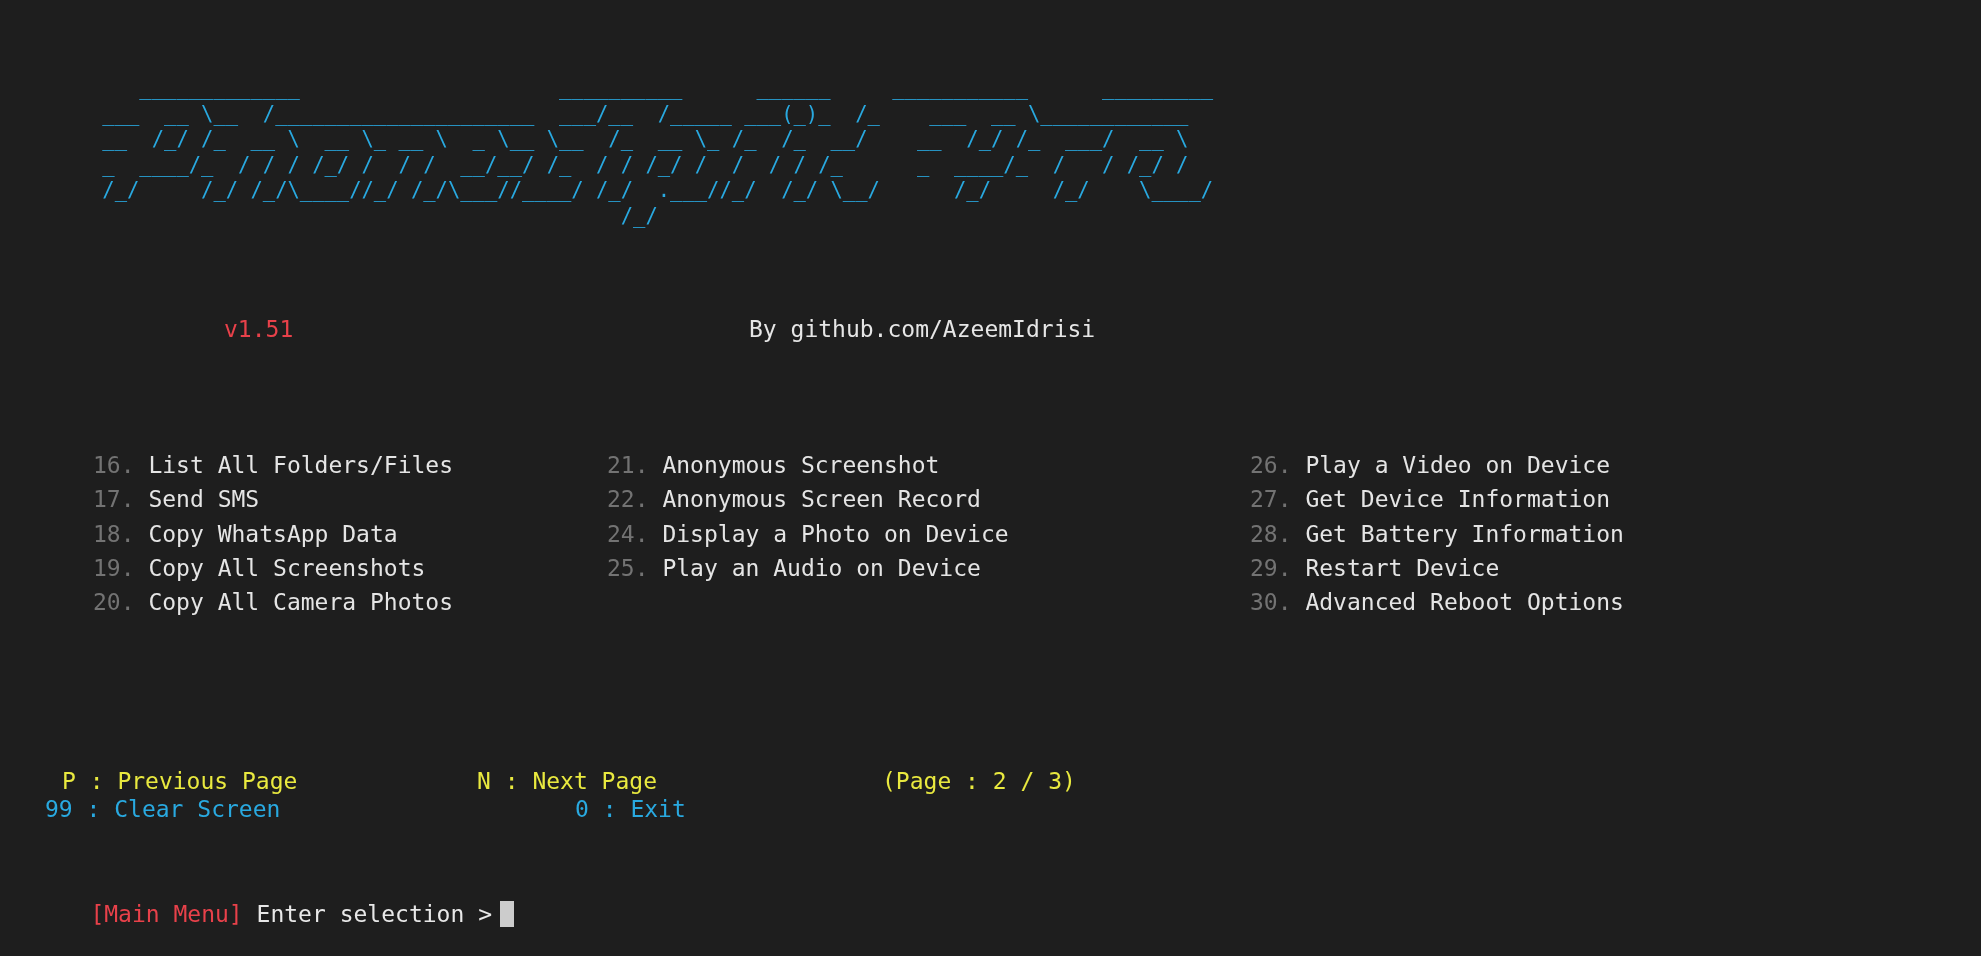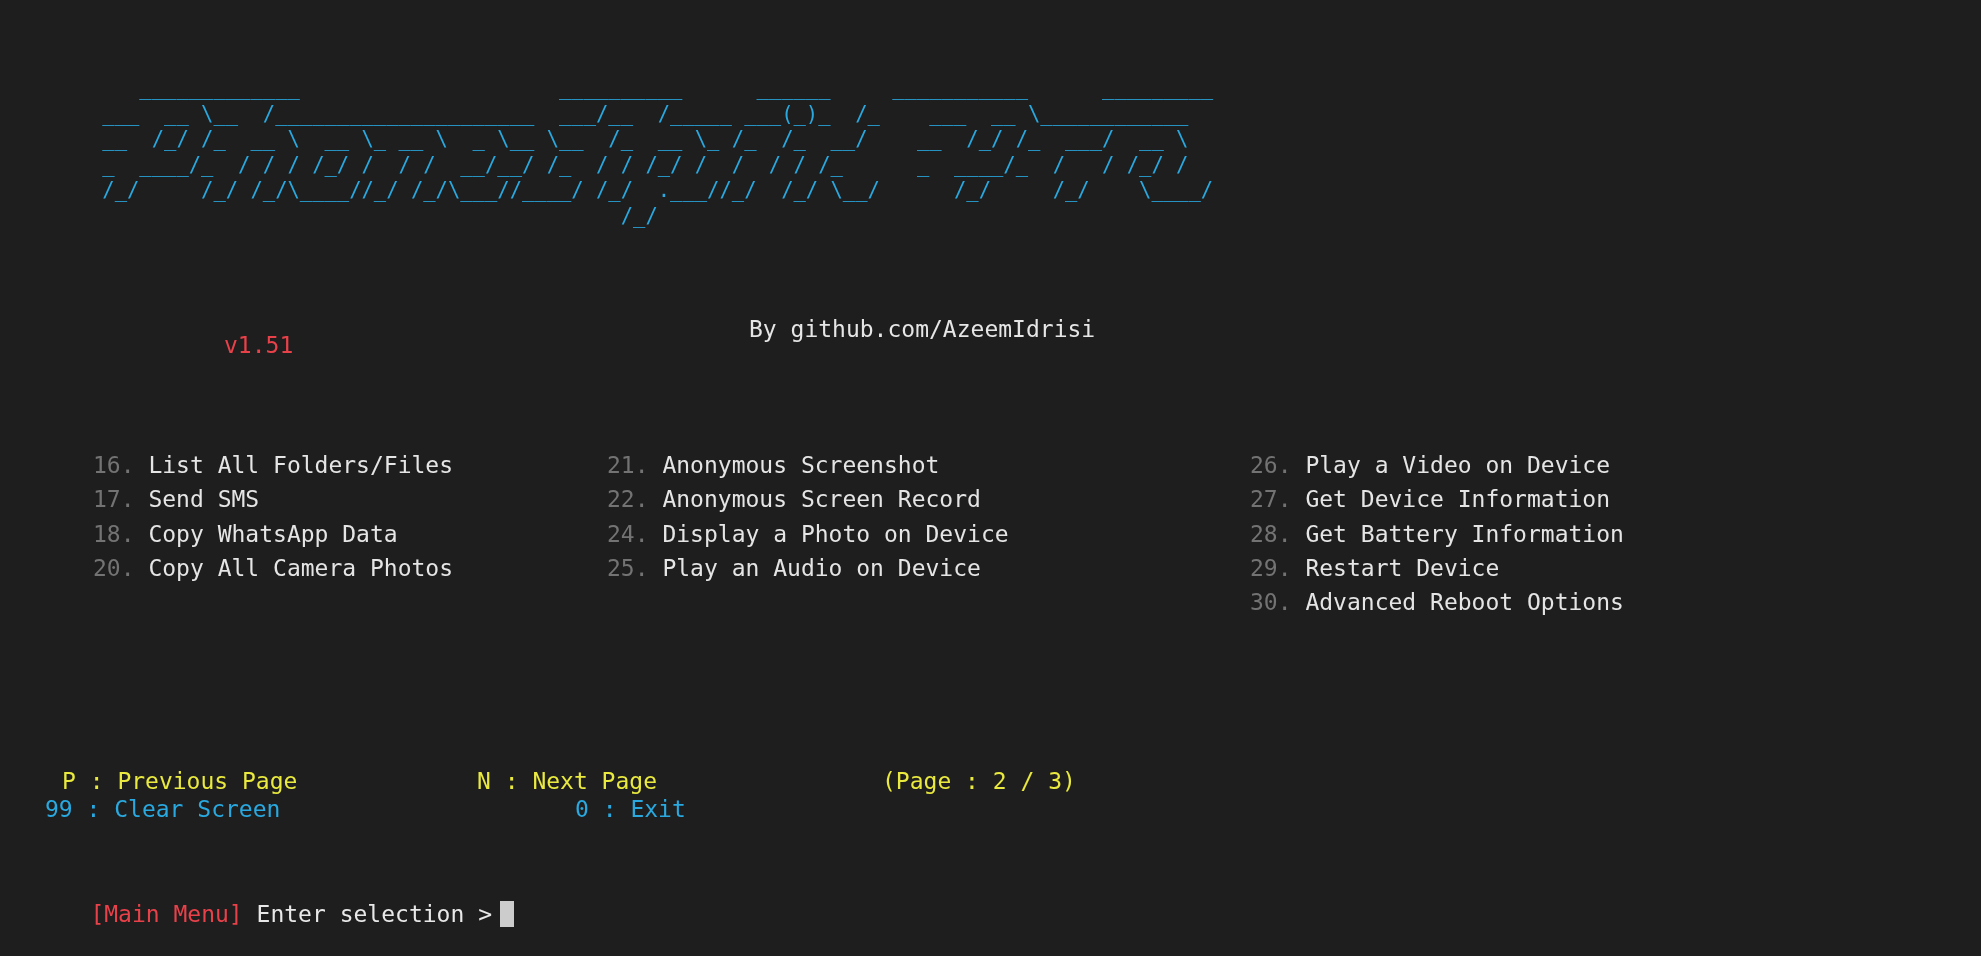--- a/index.html
+++ b/index.html
@@ -48,21 +48,20 @@
     height: 34px;
   }
   .version {
     position: absolute;
     left: 224px;
     top: 0;
     color: #e8414a;
     font-size: 23px;
     line-height: 34px;
     white-space: pre;
-    margin-top: 16px;
   }
   .author {
     position: absolute;
     left: 749px;
     top: 0;
     color: #e6e6e6;
     font-size: 23px;
     line-height: 34px;
     white-space: pre;
   }
@@ -164,20 +163,21 @@
     <span class="version">v1.51</span>
     <span class="author">By github.com/AzeemIdrisi</span>
   </div>
 
   <div class="menu">
 
     <div class="menu-col c1">
       <span class="menu-item"><span class="menu-num">16.</span> <span class="menu-label">List All Folders/Files</span></span>
       <span class="menu-item"><span class="menu-num">17.</span> <span class="menu-label">Send SMS</span></span>
       <span class="menu-item"><span class="menu-num">18.</span> <span class="menu-label">Copy WhatsApp Data</span></span>
+      <span class="menu-item"><span class="menu-num">19.</span> <span class="menu-label">Copy All Screenshots</span></span>
       <span class="menu-item"><span class="menu-num">20.</span> <span class="menu-label">Copy All Camera Photos</span></span>
     </div>
 
     <div class="menu-col c2">
       <span class="menu-item"><span class="menu-num">21.</span> <span class="menu-label">Anonymous Screenshot</span></span>
       <span class="menu-item"><span class="menu-num">22.</span> <span class="menu-label">Anonymous Screen Record</span></span>
       <span class="menu-item"><span class="menu-num">24.</span> <span class="menu-label">Display a Photo on Device</span></span>
       <span class="menu-item"><span class="menu-num">25.</span> <span class="menu-label">Play an Audio on Device</span></span>
     </div>
 

